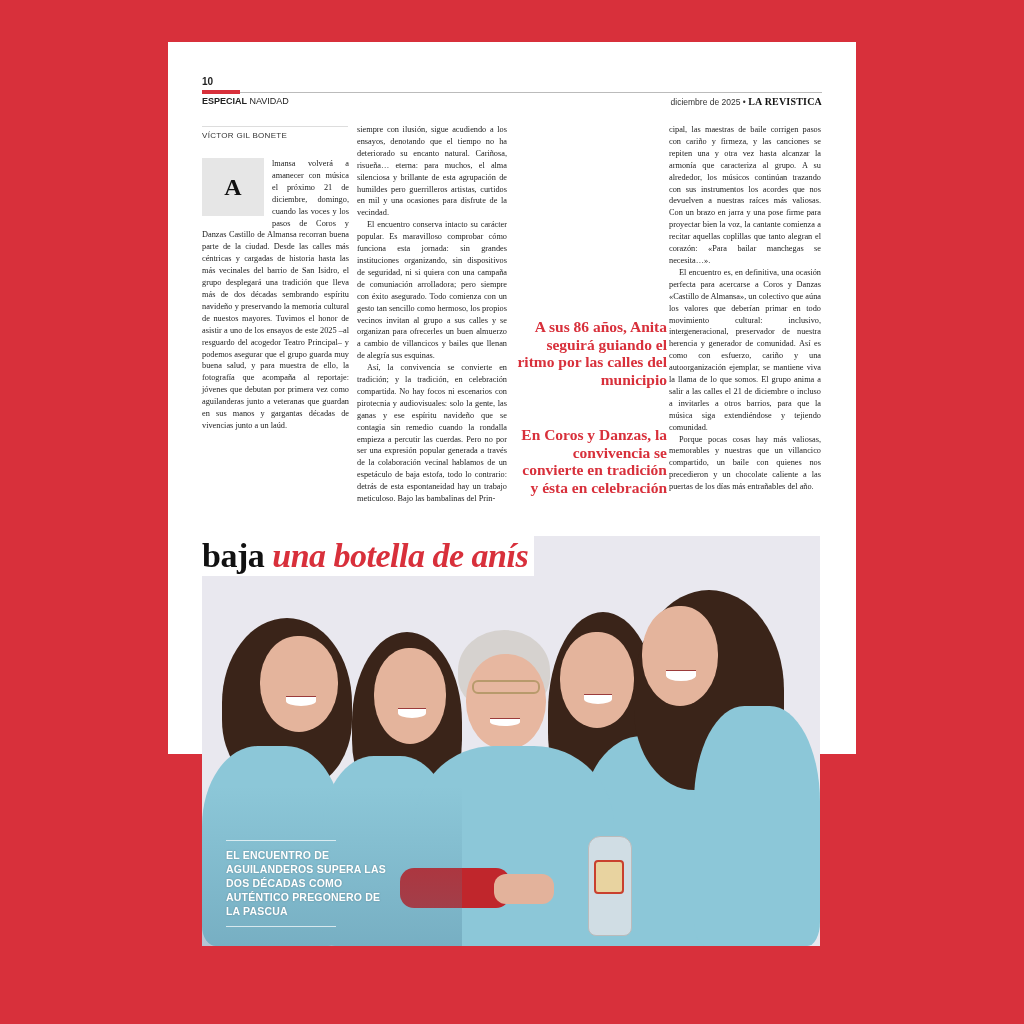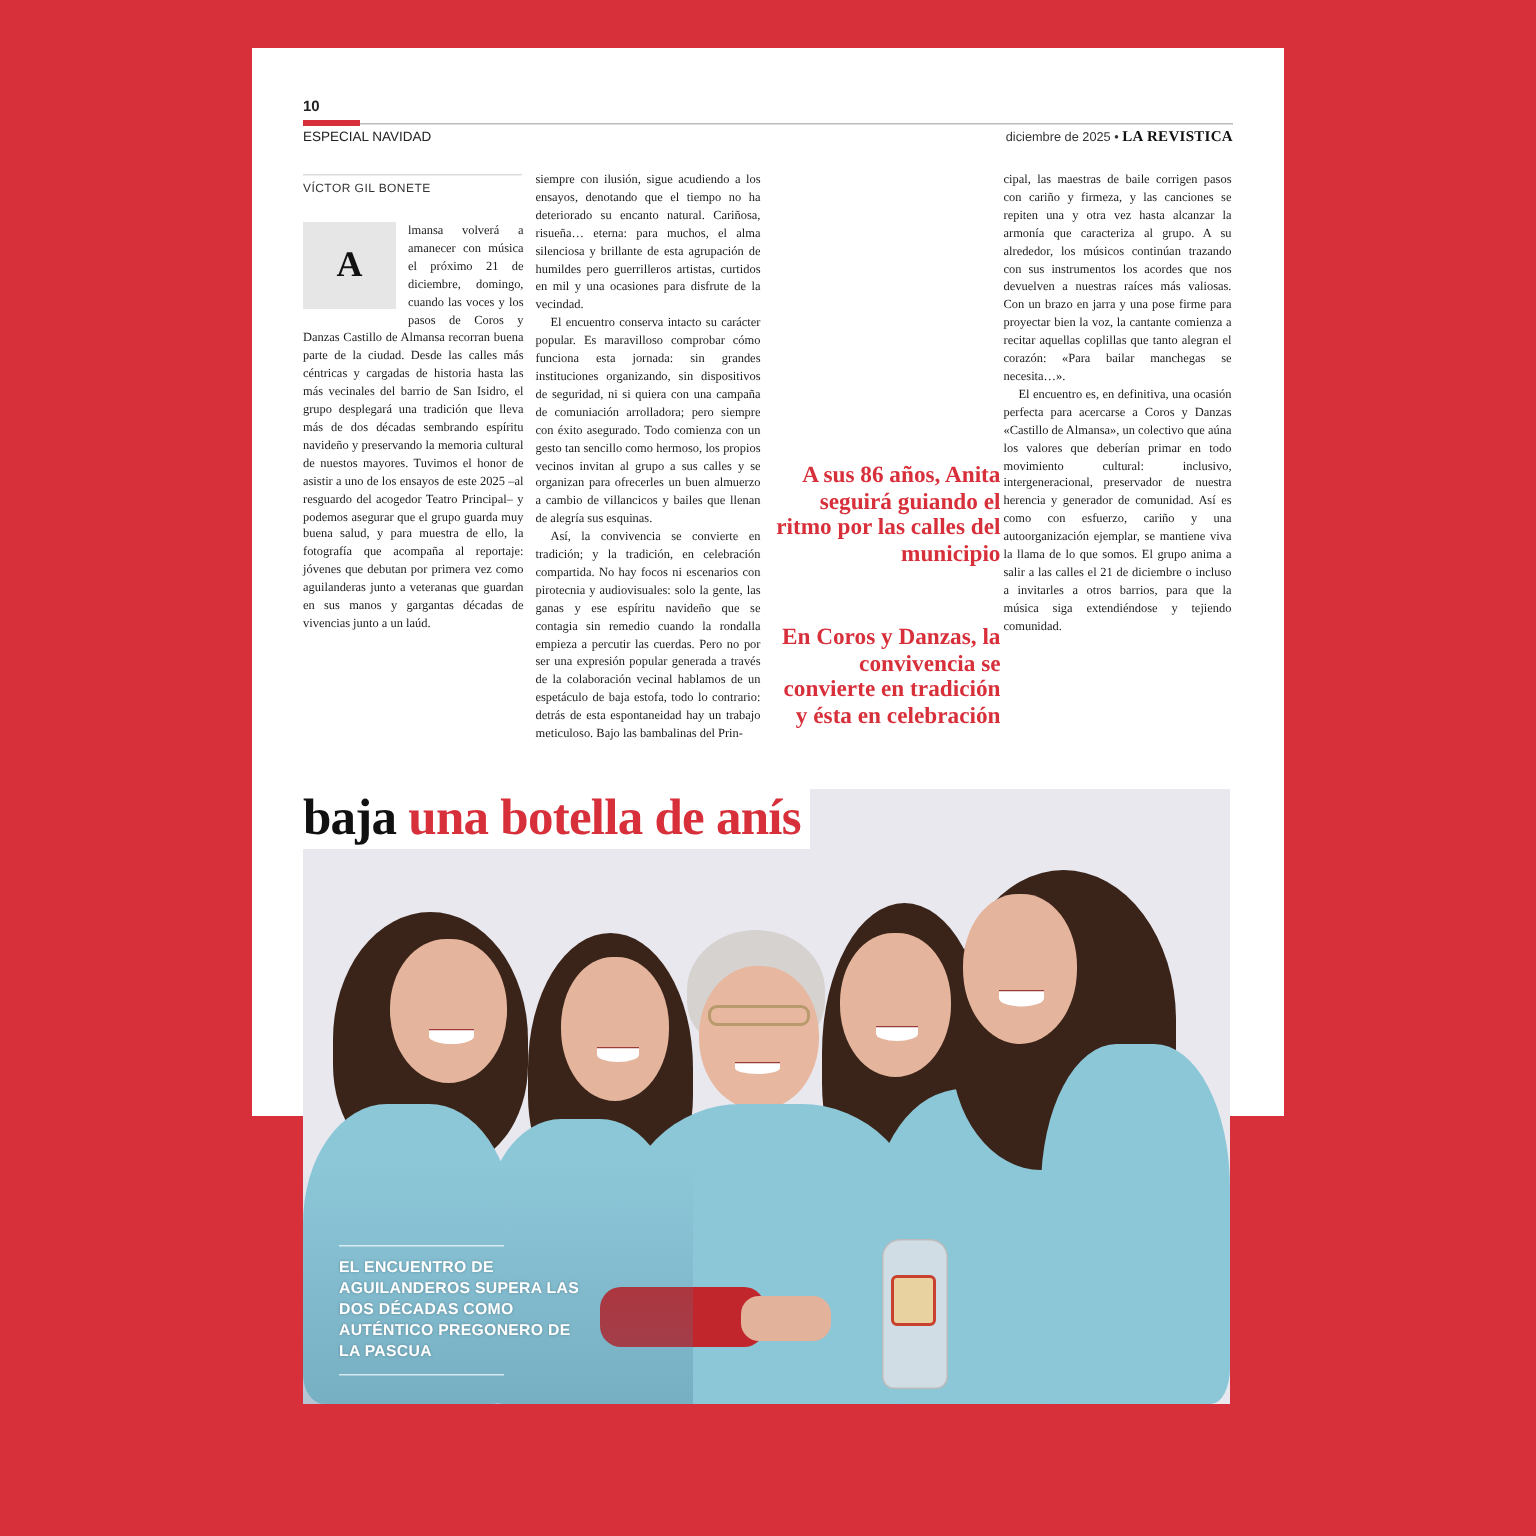--- a/index.html
+++ b/index.html
@@ -1,41 +1,41 @@
 <!DOCTYPE html>
 <html><head>
 <meta charset="utf-8">
 <style>
   * { box-sizing: border-box; margin: 0; padding: 0; }
   html, body { width: 1024px; height: 1024px; overflow: hidden; }
   body { background: #d8303b; position: relative; font-family: "Liberation Serif", serif; }
-  .page { position: absolute; left: 168px; top: 32px; width: 688px; height: 712px; background: #ffffff; }
+  .page { position: absolute; left: 168px; top: 42px; width: 688px; height: 712px; background: #ffffff; }
   .pnum { position: absolute; left: 34px; top: 34px; font: bold 10px "Liberation Sans", sans-serif; color: #222; }
   .redbar { position: absolute; left: 34px; top: 48px; width: 38px; height: 4px; background: #d8303b; }
   .hrule { position: absolute; left: 72px; top: 50px; width: 582px; height: 1px; background: #bbb; }
   .section { position: absolute; left: 34px; top: 54px; font: 9px "Liberation Sans", sans-serif; color: #222; }
-  .section b { font-weight: normal; }
+  .section b { font-weight: bold; }
   .dateline { position: absolute; right: 34px; top: 38px; font: 8.5px "Liberation Sans", sans-serif; color: #333; margin-top: 16px; }
   .dateline .brand { font: bold 10px "Liberation Serif", serif; color: #111; letter-spacing: 0.2px; }
   .byline-rule { position: absolute; left: 34px; top: 84px; width: 146px; height: 1px; background: #ddd; }
   .byline { position: absolute; left: 34px; top: 89px; font: 8px "Liberation Sans", sans-serif; color: #333; letter-spacing: 0.3px; }
   .col { position: absolute; font-size: 8.3px; line-height: 11.9px; color: #1a1a1a; text-align: justify; hyphens: auto; }
   .col p { text-indent: 10px; }
   .col p.first { text-indent: 0; }
   .col1 { left: 34px; top: 116px; width: 147px; }
   .col2 { left: 189px; top: 82px; width: 150px; }
   .col4 { left: 501px; top: 82px; width: 152px; }
   .dropcap { float: left; width: 62px; height: 58px; background: #e6e6e6; margin: 0 8px 2px 0; display: flex; align-items: center; justify-content: center; font: bold 24px "Liberation Serif", serif; color: #111; }
   .pull { position: absolute; left: 349px; width: 150px; font: bold 15.5px/17.5px "Liberation Serif", serif; color: #d8303b; text-align: right; }
   .pull1 { top: 276px; }
   .pull2 { top: 384px; }
   .photo { position: absolute; left: 34px; top: 494px; width: 618px; height: 410px; background: #e9e8ef; overflow: hidden; }
   .headline { position: absolute; left: 34px; top: 494px; z-index: 3; }
   .headline .line { display: inline-block; background: #fff; font: bold 34px/40px "Liberation Serif", serif; color: #111; padding-right: 6px; letter-spacing: -0.5px; }
-  .headline .red { color: #d8303b; }
+  .headline .red { color: #d8303b; font-style: italic; }
   .fig { position: absolute; }
   .hair { position: absolute; background: #3a2419; border-radius: 50% 50% 40% 40%; }
   .face { position: absolute; background: #e4b49c; border-radius: 48% 48% 50% 50%; }
   .shirt { position: absolute; background: #8cc7d8; border-radius: 40% 40% 10% 10%; }
   .smile { position: absolute; background: #fff; border-radius: 0 0 50% 50%; border-top: 1px solid #9b3b3b; }
   .caption { position: absolute; left: 58px; top: 806px; width: 170px; z-index: 3; font: bold 10.5px/14px "Liberation Sans", sans-serif; color: #fff; letter-spacing: 0.2px; text-transform: uppercase; text-shadow: 0 0 2px rgba(0,0,0,0.25); }
   .caption-rule { position: absolute; left: 58px; width: 110px; height: 1px; background: rgba(255,255,255,0.7); z-index: 3; }
 </style>
 </head>
 <body>
@@ -68,20 +68,21 @@
     <p>El encuentro conserva intacto su carácter popular. Es maravilloso comprobar cómo funciona esta jornada: sin grandes instituciones organizando, sin dispositivos de seguridad, ni si quiera con una campaña de comuniación arrolladora; pero siempre con éxito asegurado. Todo comienza con un gesto tan sencillo como hermoso, los propios vecinos invitan al grupo a sus calles y se organizan para ofrecerles un buen almuerzo a cambio de villancicos y bailes que llenan de alegría sus esquinas.</p>
     <p>Así, la convivencia se convierte en tradición; y la tradición, en celebración compartida. No hay focos ni escenarios con pirotecnia y audiovisuales: solo la gente, las ganas y ese espíritu navideño que se contagia sin remedio cuando la rondalla empieza a percutir las cuerdas. Pero no por ser una expresión popular generada a través de la colaboración vecinal hablamos de un espetáculo de baja estofa, todo lo contrario: detrás de esta espontaneidad hay un trabajo meticuloso. Bajo las bambalinas del Prin-</p>
   </div>
 
   <div class="pull pull1">A sus 86 años, Anita seguirá guiando el ritmo por las calles del municipio</div>
   <div class="pull pull2">En Coros y Danzas, la convivencia se convierte en tradición y ésta en celebración</div>
 
   <div class="col col4">
     <p class="first">cipal, las maestras de baile corrigen pasos con cariño y firmeza, y las canciones se repiten una y otra vez hasta alcanzar la armonía que caracteriza al grupo. A su alrededor, los músicos continúan trazando con sus instrumentos los acordes que nos devuelven a nuestras raíces más valiosas. Con un brazo en jarra y una pose firme para proyectar bien la voz, la cantante comienza a recitar aquellas coplillas que tanto alegran el corazón: «Para bailar manchegas se necesita…».</p>
     <p>El encuentro es, en definitiva, una ocasión perfecta para acercarse a Coros y Danzas «Castillo de Almansa», un colectivo que aúna los valores que deberían primar en todo movimiento cultural: inclusivo, intergeneracional, preservador de nuestra herencia y generador de comunidad. Así es como con esfuerzo, cariño y una autoorganización ejemplar, se mantiene viva la llama de lo que somos. El grupo anima a salir a las calles el 21 de diciembre o incluso a invitarles a otros barrios, para que la música siga extendiéndose y tejiendo comunidad.</p>
+    <p>Porque pocas cosas hay más valiosas, memorables y nuestras que un villancico compartido, un baile con quienes nos precedieron y un chocolate caliente a las puertas de los días más entrañables del año.</p>
   </div>
 
   <div class="photo">
 
     <div class="fig">
       <div class="hair" style="left:20px;top:82px;width:130px;height:170px;"></div>
       <div class="face" style="left:58px;top:100px;width:78px;height:96px;"></div>
       <div class="smile" style="left:84px;top:160px;width:30px;height:10px;"></div>
       <div class="shirt" style="left:0px;top:210px;width:140px;height:200px;"></div>
     </div>

